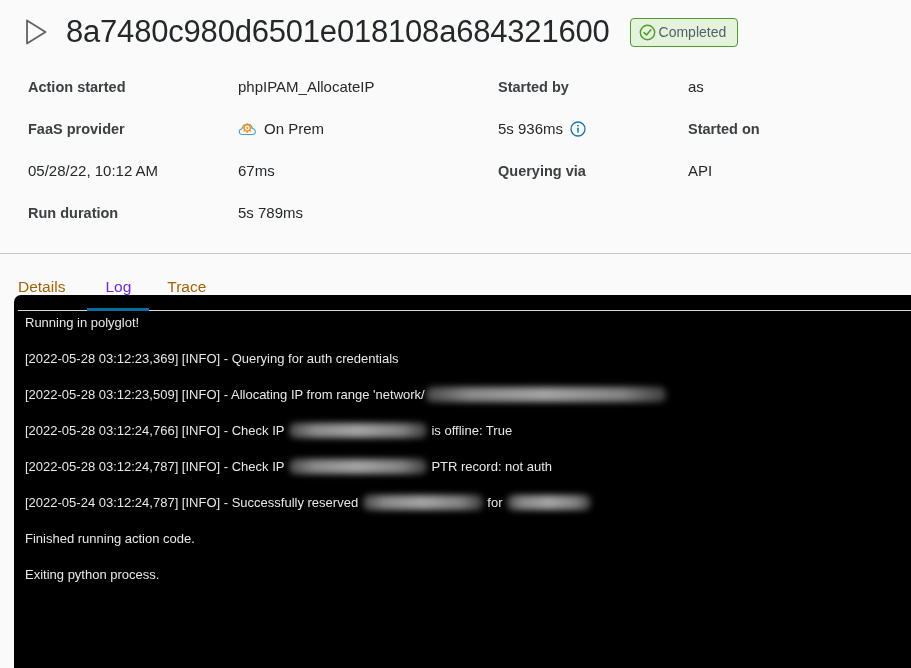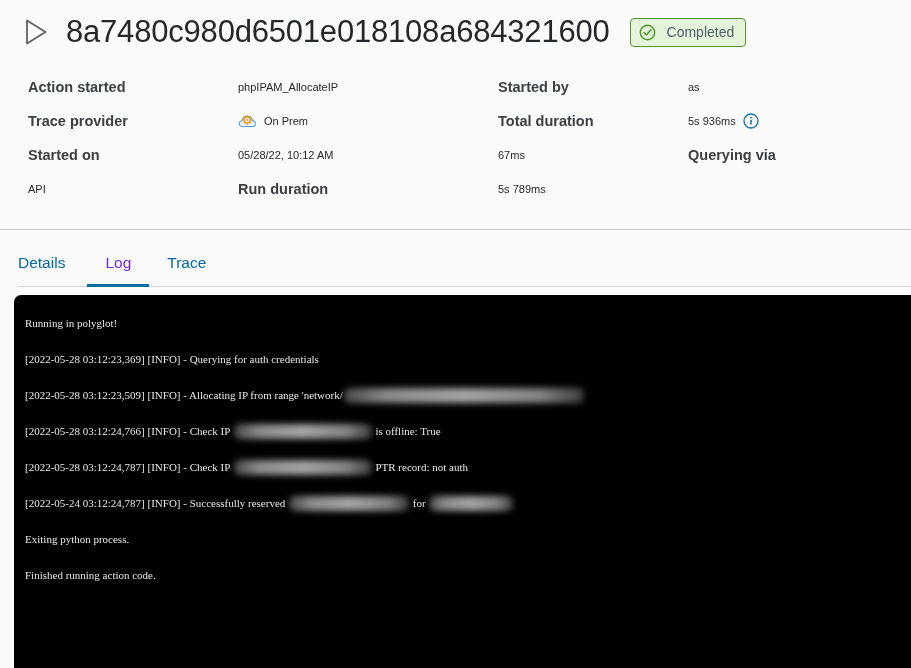--- a/index.html
+++ b/index.html
@@ -38,54 +38,54 @@
     font-size: 31px;
     font-weight: 400;
     color: #25282b;
     letter-spacing: -0.2px;
     white-space: nowrap;
   }
 
   .status-badge {
     display: inline-flex;
     align-items: center;
-    gap: 11px;
+    gap: 3px;
     border: 1px solid #4e9a2f;
     background: #e6f3dc;
     border-radius: 4px;
     padding: 5px 11px 5px 8px;
     margin-left: 6px;
   }
 
   .status-badge .check-icon { width: 17px; height: 17px; display: block; }
 
   .status-badge .status-label {
     font-size: 14px;
     color: #50606d;
     white-space: nowrap;
   }
 
   
   .meta {
     display: grid;
     grid-template-columns: 210px 260px 190px 1fr;
-    row-gap: 0;
+    row-gap: 8px;
     padding: 14px 0 0 28px;
   }
 
   .meta-label {
     font-size: 14.5px;
     font-weight: bold;
     color: #3c4043;
     line-height: 34px;
     white-space: nowrap;
   }
 
   .meta-value {
-    font-size: 11px;
+    font-size: 15px;
     color: #25282b;
     line-height: 34px;
     white-space: nowrap;
     display: flex;
     align-items: center;
     gap: 7px;
   }
 
   .cloud-icon { width: 19px; height: 19px; display: block; flex: 0 0 auto; }
   .info-icon  { width: 16px; height: 16px; display: block; flex: 0 0 auto; }
@@ -106,21 +106,21 @@
 
   .tabs {
     display: flex;
     gap: 0;
     position: relative;
     z-index: 2;
   }
 
   .tab {
     font-size: 15.5px;
-    color: #0369a1;
+    color: #a16207;
     padding: 4px 18px 12px 18px;
     cursor: pointer;
     border-bottom: 3px solid transparent;
     white-space: nowrap;
   }
   .tab:first-child { padding-left: 0; padding-right: 22px; }
 
   .tab.active {
     color: #6d28d9;
     border-bottom-color: #0a6ea1;
@@ -143,22 +143,22 @@
     right: 0;
     top: 295px;
     bottom: 0;
     background: #000000;
     border-radius: 7px 0 0 0;
     overflow: hidden;
     padding: 10px 0 0 0;
   }
 
   .log-line {
-    font-family: Liberation Serif, serif;
-    font-size: 11px;
+    font-family: Liberation Sans, sans-serif;
+    font-size: 13px;
     color: #e8e8e8;
     line-height: 36px;
     height: 36px;
     white-space: pre;
     padding-left: 11px;
     position: relative;
   }
 
   .log-line .seg { display: inline; }
 
@@ -205,41 +205,40 @@
 
     <div class="meta-label">Action started</div>
     <div class="meta-value">
       <span>phpIPAM_AllocateIP</span>
     </div>
     <div class="meta-label">Started by</div>
     <div class="meta-value">
       <span>as</span>
     </div>
 
-    <div class="meta-label">Trace provider</div>
+    <div class="meta-label">FaaS provider</div>
     <div class="meta-value">
       <svg class="cloud-icon" viewBox="0 0 20 20">
         <path d="M4.6 15.2 C2.6 15.2 1.3 13.9 1.3 12.3 C1.3 10.8 2.5 9.6 4 9.5 C4.3 6.6 6.7 4.4 9.7 4.4
                  C12.5 4.4 14.8 6.4 15.3 9 C17 9.2 18.3 10.6 18.3 12.3 C18.3 13.9 17 15.2 15.2 15.2 Z" fill="none" stroke="#4a9bd1" stroke-width="1.1" stroke-linejoin="round"></path>
         <circle cx="9.7" cy="8.4" r="3.3" fill="none" stroke="#f0941f" stroke-width="1.5"></circle>
         <circle cx="9.7" cy="8.4" r="1.1" fill="#f0941f"></circle>
         <g stroke="#f0941f" stroke-width="1.3" stroke-linecap="round">
           <line x1="9.7" y1="3.7" x2="9.7" y2="5.1"></line>
           <line x1="9.7" y1="11.7" x2="9.7" y2="13.1"></line>
           <line x1="5.0" y1="8.4" x2="6.4" y2="8.4"></line>
           <line x1="13.0" y1="8.4" x2="14.4" y2="8.4"></line>
           <line x1="6.4" y1="5.1" x2="7.4" y2="6.1"></line>
           <line x1="12.0" y1="10.7" x2="13.0" y2="11.7"></line>
           <line x1="13.0" y1="5.1" x2="12.0" y2="6.1"></line>
           <line x1="7.4" y1="10.7" x2="6.4" y2="11.7"></line>
         </g>
       </svg>
       <span>On Prem</span>
     </div>
-    <div class="meta-label">Total duration</div>
     <div class="meta-value">
       <span>5s 936ms</span>
       <svg class="info-icon" viewBox="0 0 16 16">
         <circle cx="8" cy="8" r="7" fill="none" stroke="#1a73a8" stroke-width="1.3"></circle>
         <circle cx="8" cy="4.6" r="0.95" fill="#1a73a8"></circle>
         <rect x="7.25" y="6.6" width="1.5" height="5.1" rx="0.7" fill="#1a73a8"></rect>
       </svg>
     </div>
 
     <div class="meta-label">Started on</div>
@@ -271,17 +270,17 @@
     <div class="tabs-rule"></div>
   </div>
 
   <div class="log-console" id="log-console">
       <div class="log-line"><span class="seg">Running in polyglot!</span></div>
       <div class="log-line"><span class="seg">[2022-05-28 03:12:23,369] [INFO] - Querying for auth credentials</span></div>
       <div class="log-line"><span class="seg">[2022-05-28 03:12:23,509] [INFO] - Allocating IP from range 'network/</span><span class="redact" style="width: 240px;"></span></div>
       <div class="log-line"><span class="seg">[2022-05-28 03:12:24,766] [INFO] - Check IP </span><span class="redact" style="width: 138px;"></span><span class="seg"> is offline: True</span></div>
       <div class="log-line"><span class="seg">[2022-05-28 03:12:24,787] [INFO] - Check IP </span><span class="redact" style="width: 138px;"></span><span class="seg"> PTR record: not auth</span></div>
       <div class="log-line"><span class="seg">[2022-05-24 03:12:24,787] [INFO] - Successfully reserved </span><span class="redact" style="width: 120px;"></span><span class="seg"> for </span><span class="redact" style="width: 84px;"></span></div>
+      <div class="log-line"><span class="seg">Finished running action code.</span></div>
       <div class="log-line"><span class="seg">Exiting python process.</span></div>
-      <div class="log-line"><span class="seg">Finished running action code.</span></div>
     </div>
 
 </div>
 
 </body></html>

